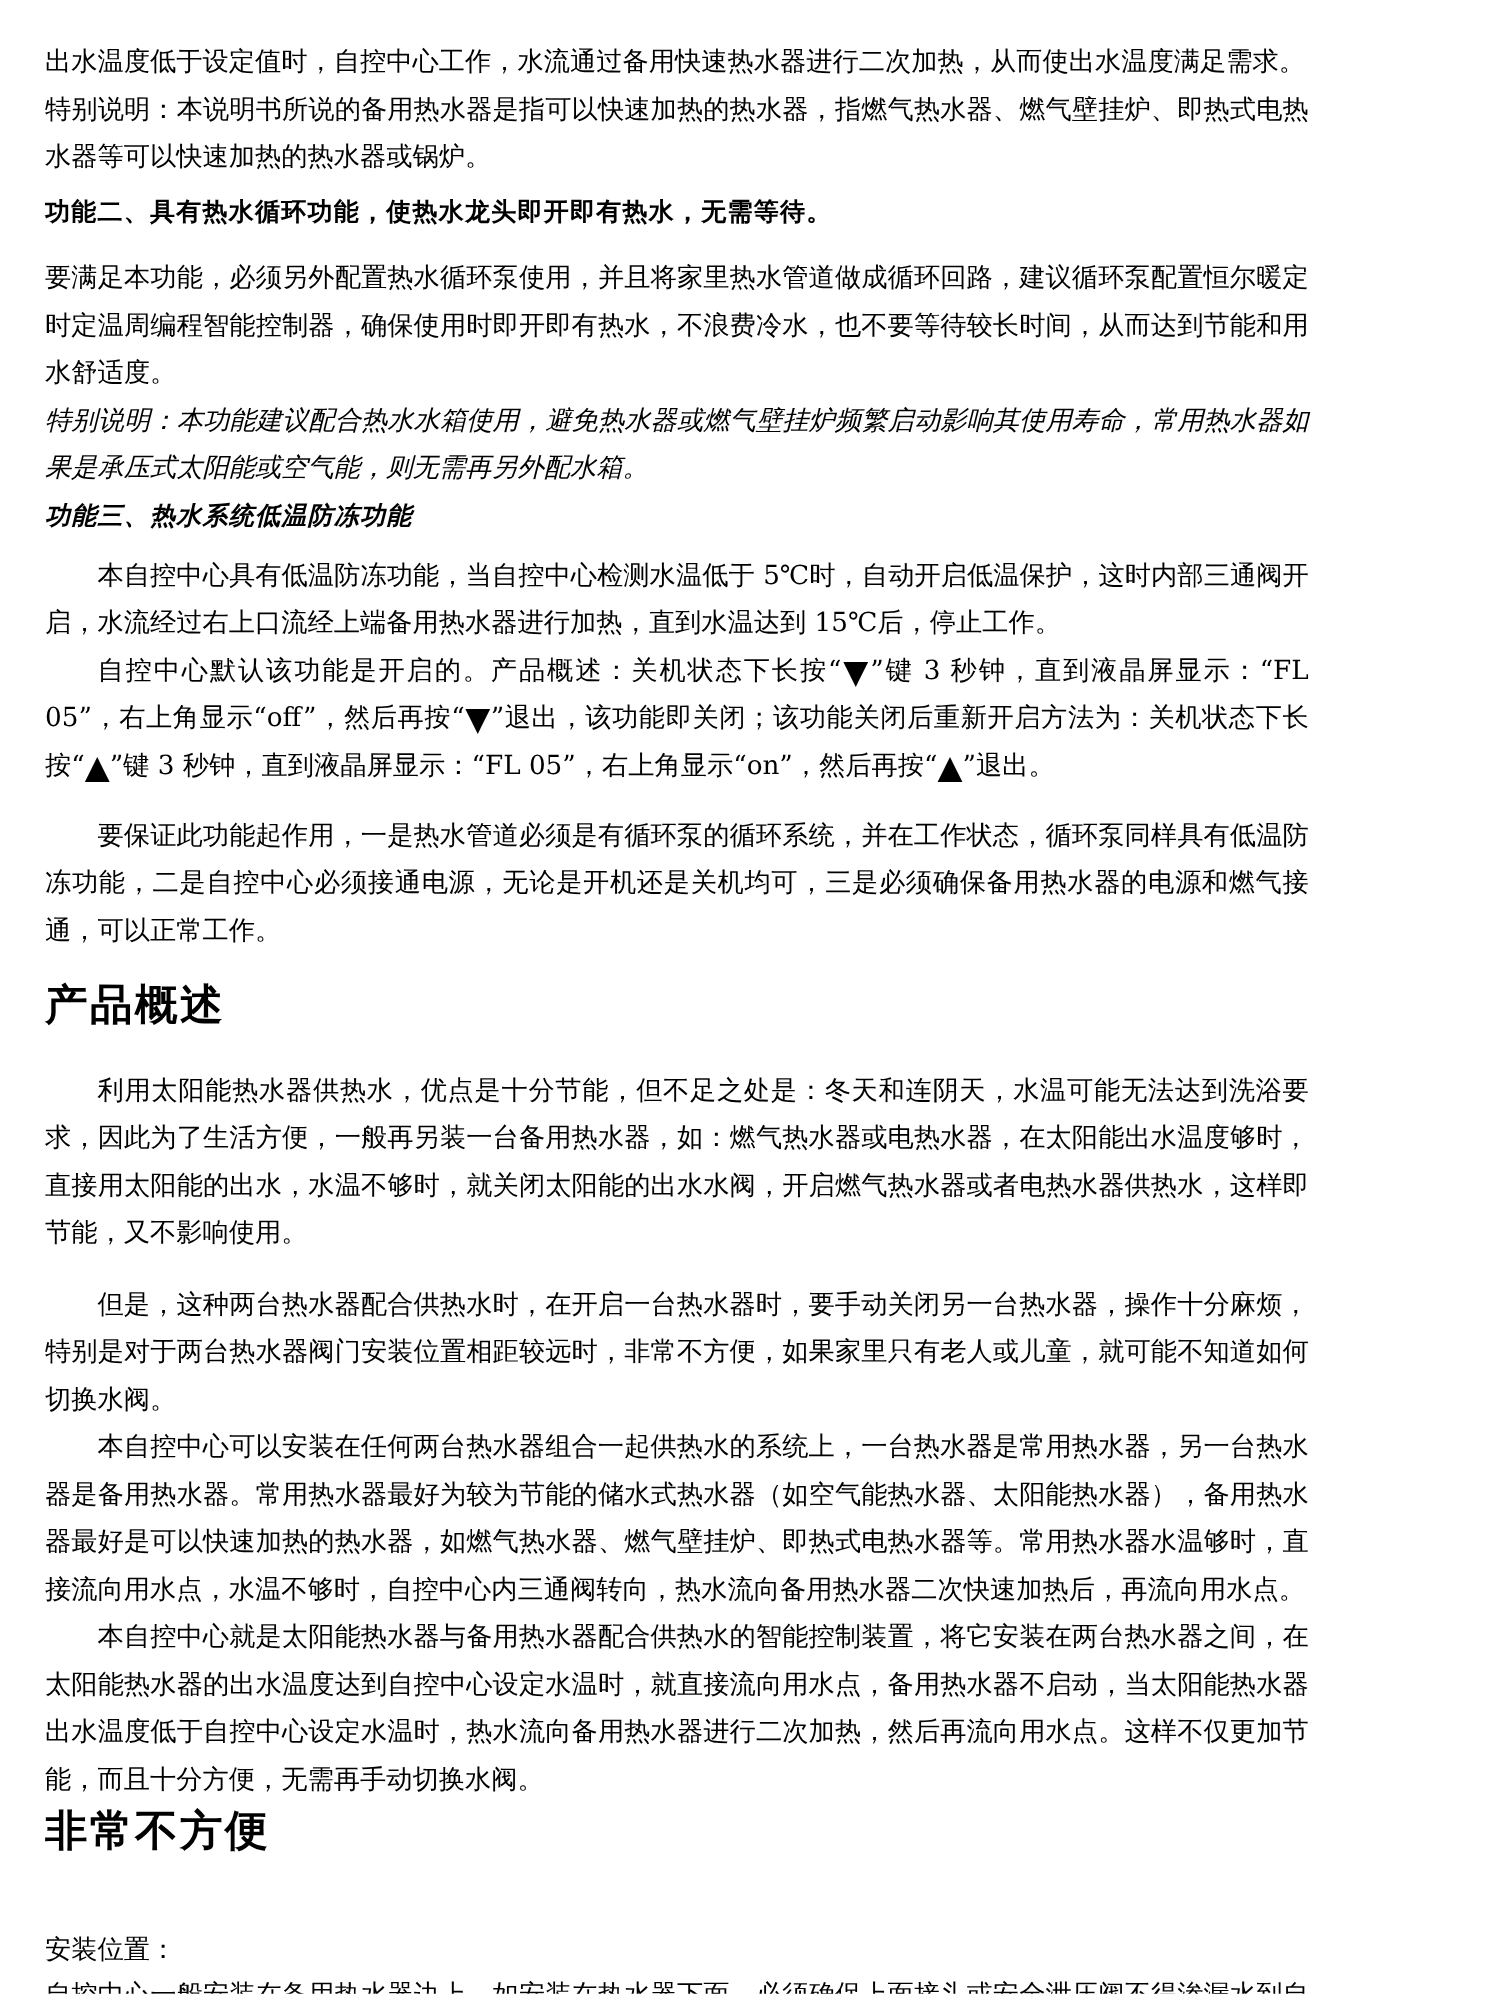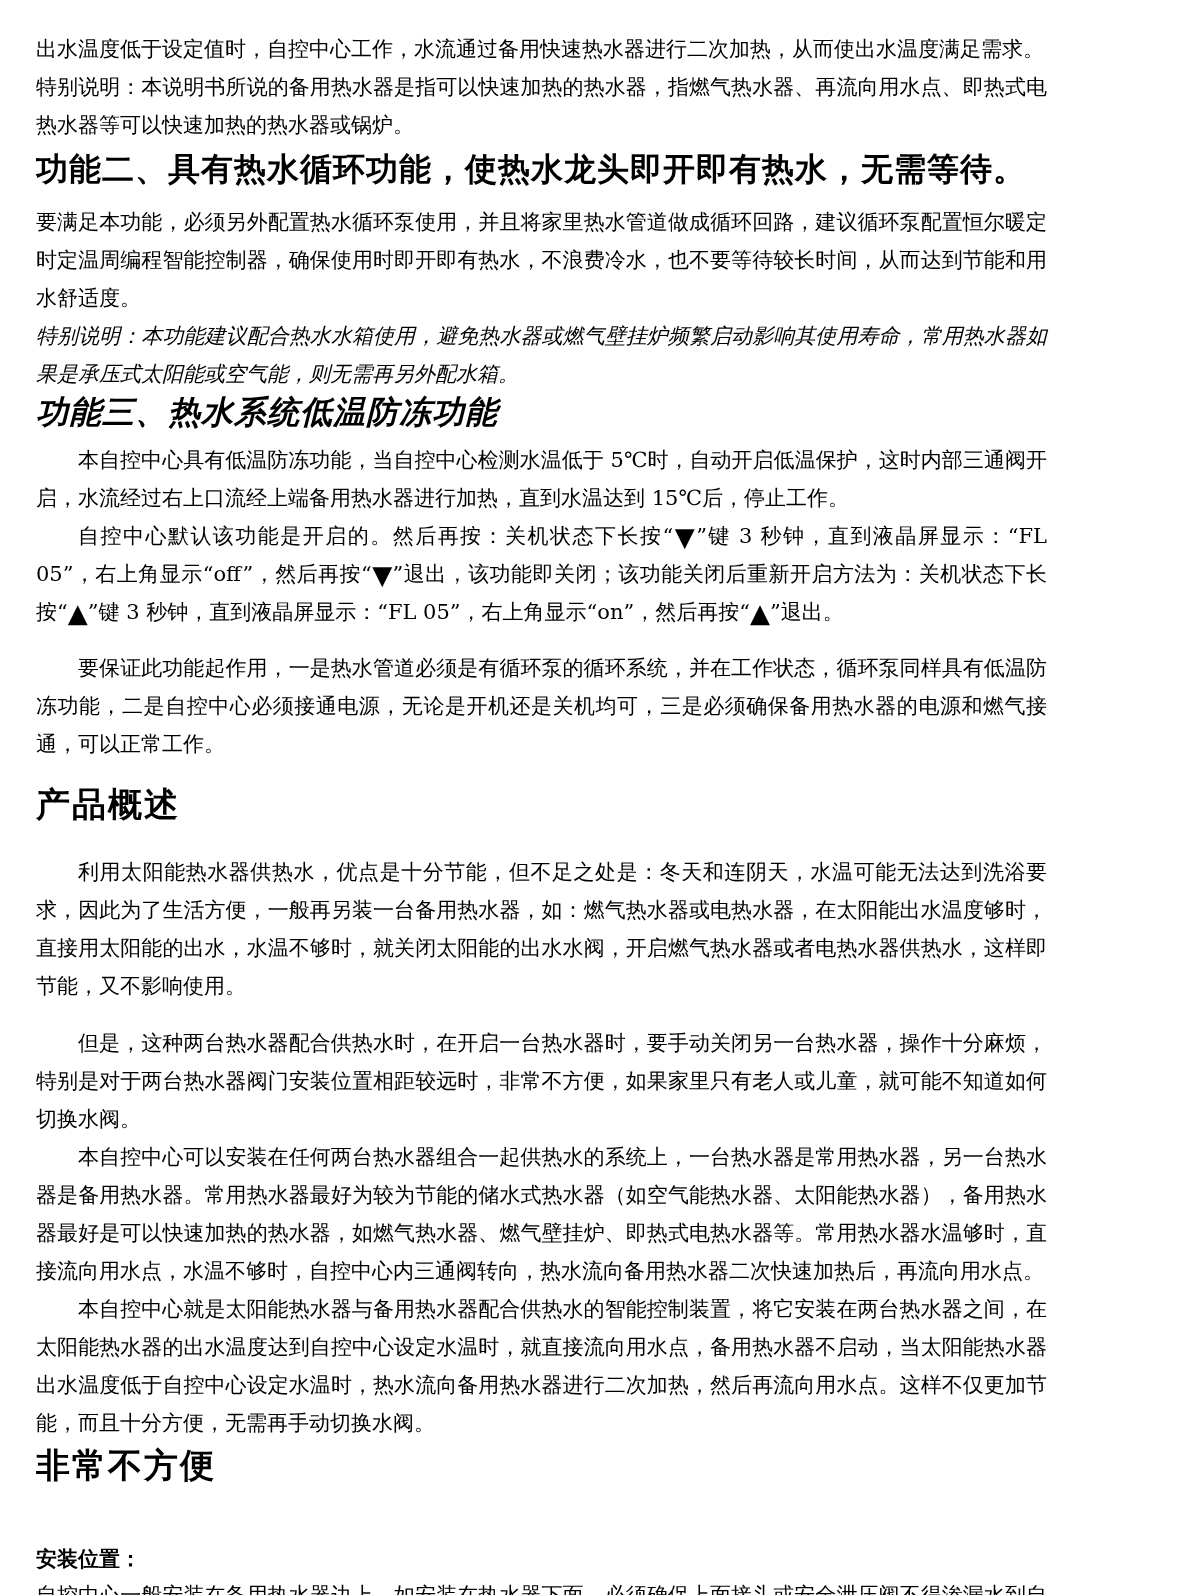--- a/index.html
+++ b/index.html
@@ -25,66 +25,66 @@
   }
   p {
     margin: 0;
     text-align: justify;
   }
   .indent { text-indent: 2em; }
   .note-italic { font-style: italic; }
   .h2 {
     font-family: "DejaVu Sans", "Liberation Sans", sans-serif;
     font-weight: 900;
-    font-size: 32px;
+    font-size: 20px;
     line-height: 38px;
     letter-spacing: 1px;
     margin: 6px 0 15px 0;
   }
   .h2.tight { margin: 0 0 10px 0; font-style: italic; }
   .h1 {
     font-family: Liberation Mono, monospace;
     font-weight: 900;
     font-size: 34px;
     line-height: 48px;
     letter-spacing: 2px;
     margin: 20px 0 22px 0;
   }
   .h1.install { margin: 2px 0 50px 0; }
   .h3 {
     font-family: "DejaVu Sans", "Liberation Sans", sans-serif;
-    font-weight: 700;
+    font-weight: 400;
     font-size: 21px;
     line-height: 34px;
     margin: 0;
   }
   .tri {
     font-family: "DejaVu Sans", "Liberation Sans", sans-serif;
     font-size: 26px;
     line-height: 0;
     vertical-align: -3px;
   }
   .gap-f3-p3 { margin-top: 18px; }
   .gap-ov-p2 { margin-top: 19px; }
 </style>
 </head>
 <body>
 
 <div class="page">
 
   <p>出水温度低于设定值时，自控中心工作，水流通过备用快速热水器进行二次加热，从而使出水温度满足需求。</p>
-  <p>特别说明：本说明书所说的备用热水器是指可以快速加热的热水器，指燃气热水器、再流向用水点、即热式电热水器等可以快速加热的热水器或锅炉。</p>
+  <p>特别说明：本说明书所说的备用热水器是指可以快速加热的热水器，指燃气热水器、燃气壁挂炉、即热式电热水器等可以快速加热的热水器或锅炉。</p>
 
   <div class="h2">功能二、具有热水循环功能，使热水龙头即开即有热水，无需等待。</div>
   <p>要满足本功能，必须另外配置热水循环泵使用，并且将家里热水管道做成循环回路，建议循环泵配置恒尔暖定时定温周编程智能控制器，确保使用时即开即有热水，不浪费冷水，也不要等待较长时间，从而达到节能和用水舒适度。</p>
   <p class="note-italic">特别说明：本功能建议配合热水水箱使用，避免热水器或燃气壁挂炉频繁启动影响其使用寿命，常用热水器如果是承压式太阳能或空气能，则无需再另外配水箱。</p>
 
   <div class="h2 tight">功能三、热水系统低温防冻功能</div>
   <p class="indent">本自控中心具有低温防冻功能，当自控中心检测水温低于 5℃时，自动开启低温保护，这时内部三通阀开启，水流经过右上口流经上端备用热水器进行加热，直到水温达到 15℃后，停止工作。</p>
-  <p class="indent"><span>自控中心默认该功能是开启的。然后再按：关机状态下长按“</span><span class="tri">▼</span><span>”键 3 秒钟，直到液晶屏显示：“FL 05”，右上角显示“off”，然后再按“</span><span class="tri">▼</span><span>”退出，该功能即关闭；该功能关闭后重新开启方法为：关机状态下长按“</span><span class="tri">▲</span><span>”键 3 秒钟，直到液晶屏显示：“FL 05”，右上角显示“on”，然后再按“</span><span class="tri">▲</span><span>”退出。</span></p>
+  <p class="indent"><span>自控中心默认该功能是开启的。产品概述：关机状态下长按“</span><span class="tri">▼</span><span>”键 3 秒钟，直到液晶屏显示：“FL 05”，右上角显示“off”，然后再按“</span><span class="tri">▼</span><span>”退出，该功能即关闭；该功能关闭后重新开启方法为：关机状态下长按“</span><span class="tri">▲</span><span>”键 3 秒钟，直到液晶屏显示：“FL 05”，右上角显示“on”，然后再按“</span><span class="tri">▲</span><span>”退出。</span></p>
   <p class="indent gap-f3-p3">要保证此功能起作用，一是热水管道必须是有循环泵的循环系统，并在工作状态，循环泵同样具有低温防冻功能，二是自控中心必须接通电源，无论是开机还是关机均可，三是必须确保备用热水器的电源和燃气接通，可以正常工作。</p>
 
   <div class="h1">产品概述</div>
   <p class="indent">利用太阳能热水器供热水，优点是十分节能，但不足之处是：冬天和连阴天，水温可能无法达到洗浴要求，因此为了生活方便，一般再另装一台备用热水器，如：燃气热水器或电热水器，在太阳能出水温度够时，直接用太阳能的出水，水温不够时，就关闭太阳能的出水水阀，开启燃气热水器或者电热水器供热水，这样即节能，又不影响使用。</p>
   <p class="indent gap-ov-p2">但是，这种两台热水器配合供热水时，在开启一台热水器时，要手动关闭另一台热水器，操作十分麻烦，特别是对于两台热水器阀门安装位置相距较远时，非常不方便，如果家里只有老人或儿童，就可能不知道如何切换水阀。</p>
   <p class="indent">本自控中心可以安装在任何两台热水器组合一起供热水的系统上，一台热水器是常用热水器，另一台热水器是备用热水器。常用热水器最好为较为节能的储水式热水器（如空气能热水器、太阳能热水器），备用热水器最好是可以快速加热的热水器，如燃气热水器、燃气壁挂炉、即热式电热水器等。常用热水器水温够时，直接流向用水点，水温不够时，自控中心内三通阀转向，热水流向备用热水器二次快速加热后，再流向用水点。</p>
   <p class="indent">本自控中心就是太阳能热水器与备用热水器配合供热水的智能控制装置，将它安装在两台热水器之间，在太阳能热水器的出水温度达到自控中心设定水温时，就直接流向用水点，备用热水器不启动，当太阳能热水器出水温度低于自控中心设定水温时，热水流向备用热水器进行二次加热，然后再流向用水点。这样不仅更加节能，而且十分方便，无需再手动切换水阀。</p>
 
   <div class="h1 install">非常不方便</div>
   <div class="h3">安装位置：</div>

